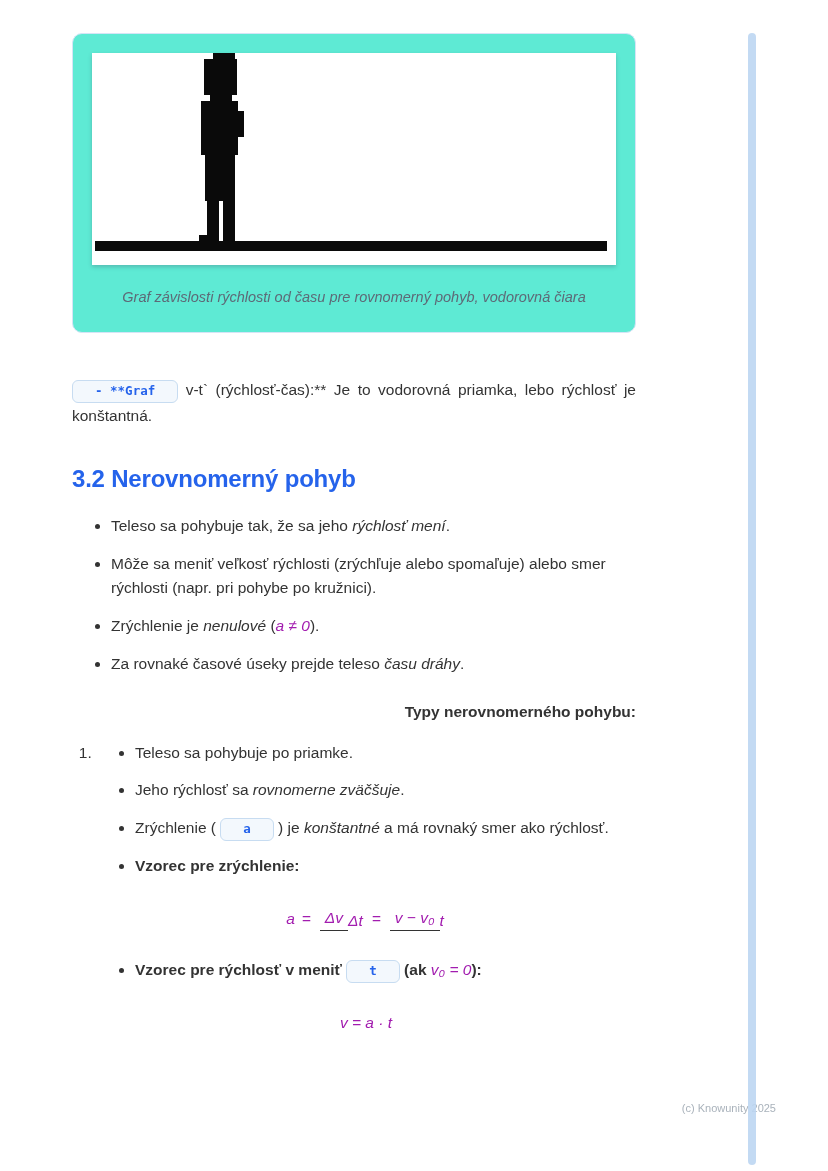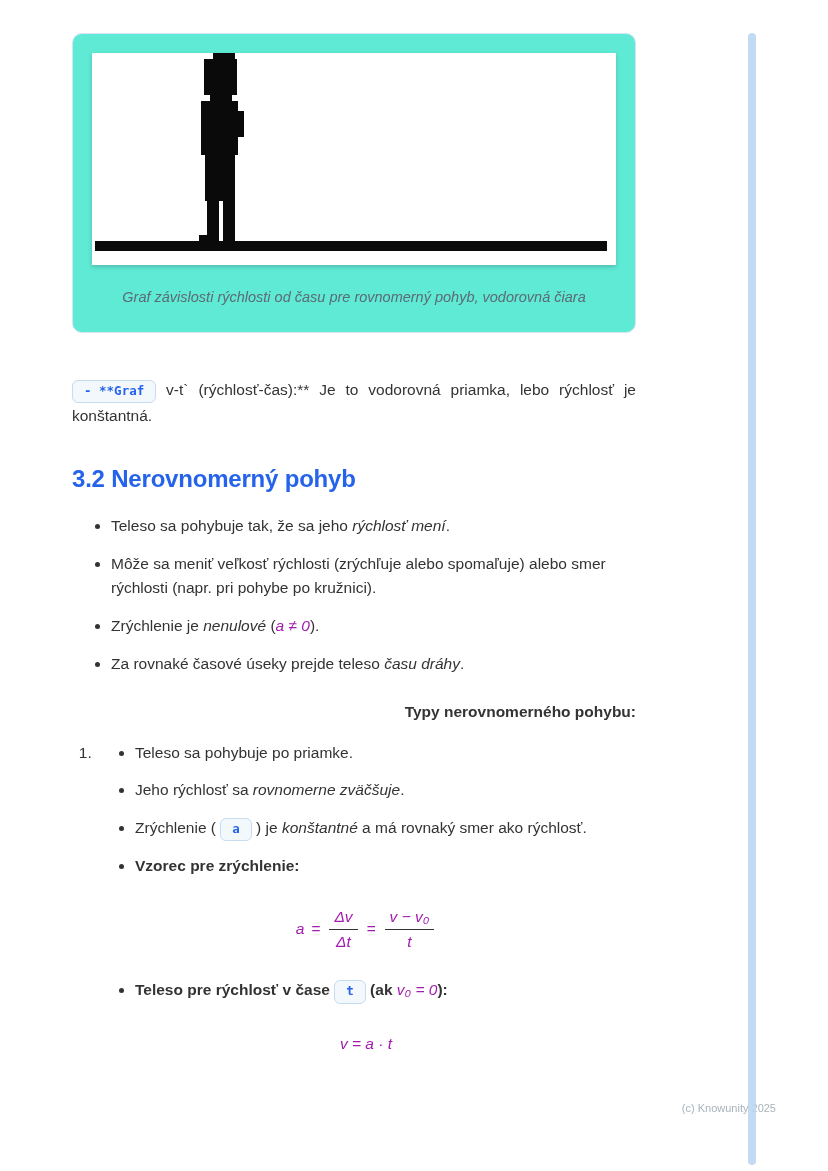--- a/index.html
+++ b/index.html
@@ -43,21 +43,21 @@
   }
 
   .intro { margin: 44px 0 0; text-align: justify; font-size: 15.5px; line-height: 1.65; }
 
   .chip {
     display: inline-block;
     font-family: "DejaVu Sans Mono", monospace;
     font-size: 12.5px; font-weight: 700; font-style: normal;
     color: #2563eb; background: #f3f8fd;
     border: 1px solid #c7dcf1; border-radius: 6px;
-    padding: 1px 11px 2px; line-height: 1.45;
+    padding: 1px 22px 2px; line-height: 1.45;
     vertical-align: baseline; white-space: pre;
   }
 
   h2.section-heading {
     margin: 36px 0 21px;
     color: #2563eb; font-size: 24px; font-weight: 700;
     letter-spacing: -0.2px;
   }
 
   ul.bullets { margin: 12px; padding-left: 27px; list-style: disc; }
@@ -65,21 +65,21 @@
 
   .typy-label { font-weight: 700; margin: 26px 0 20px; font-size: 15.5px; text-align: right; }
 
   ol.numbered { margin: 0; padding-left: 24px; font-size: 15.5px; }
   ol.numbered > li { line-height: 1.6; }
   ul.nested { margin-top: 13px; }
 
   .formula { text-align: center; margin: 28px 0 26px; }
   .math { font-family: Liberation Sans, sans-serif; font-style: italic; font-size: 15.5px; color: #a21caf; }
   .formula-row { display: inline-flex; align-items: center; gap: 7px; }
-  .frac { display: inline-flex; flex-direction: column; align-items: center; vertical-align: middle; margin: 0 2px; line-height: 1.3; }
+  .frac { display: inline-flex; flex-direction: row; align-items: center; vertical-align: middle; margin: 0 2px; line-height: 1.3; }
   .frac .top { padding: 0 5px 2px; border-bottom: 1px solid #333; }
   .frac .bot { padding-top: 2px; }
 
   .kde-paragraph { margin: 22px 0 16px 27px; font-size: 15.5px; line-height: 1.6; }
 
   .page-footer {
     position: absolute; top: 1102px; right: 52px;
     font-size: 11px; color: #a9b2bb; z-index: 1;
   }
 </style>
@@ -143,21 +143,21 @@
           <span>=</span>
           <span class="frac">
               <span class="top">v − v₀</span>
               <span class="bot">t</span>
             </span>
         </span>
       </div>
 
 
       <ul class="bullets nested">
-        <li><strong>Teleso pre rýchlosť v čase </strong><code class="chip">t</code><strong> (ak </strong><span class="math">v₀ = 0</span><strong>):</strong></li>
+        <li><strong>Vzorec pre rýchlosť v meniť </strong><code class="chip">t</code><strong> (ak </strong><span class="math">v₀ = 0</span><strong>):</strong></li>
       </ul>
 
       <div class="formula">
         <span class="math">v = a · t</span>
       </div>
     </li>
   </ol>
 
 </div>
 

